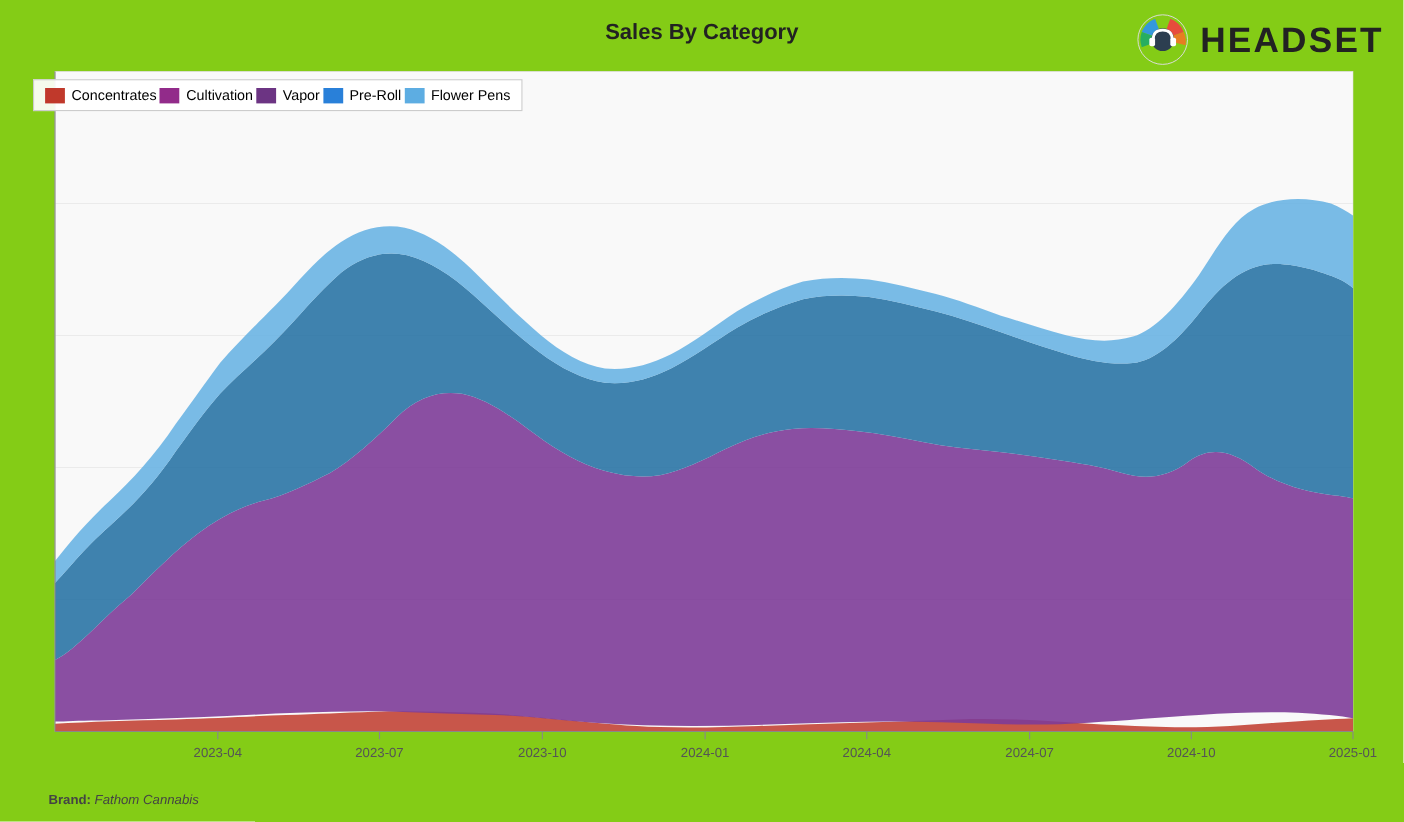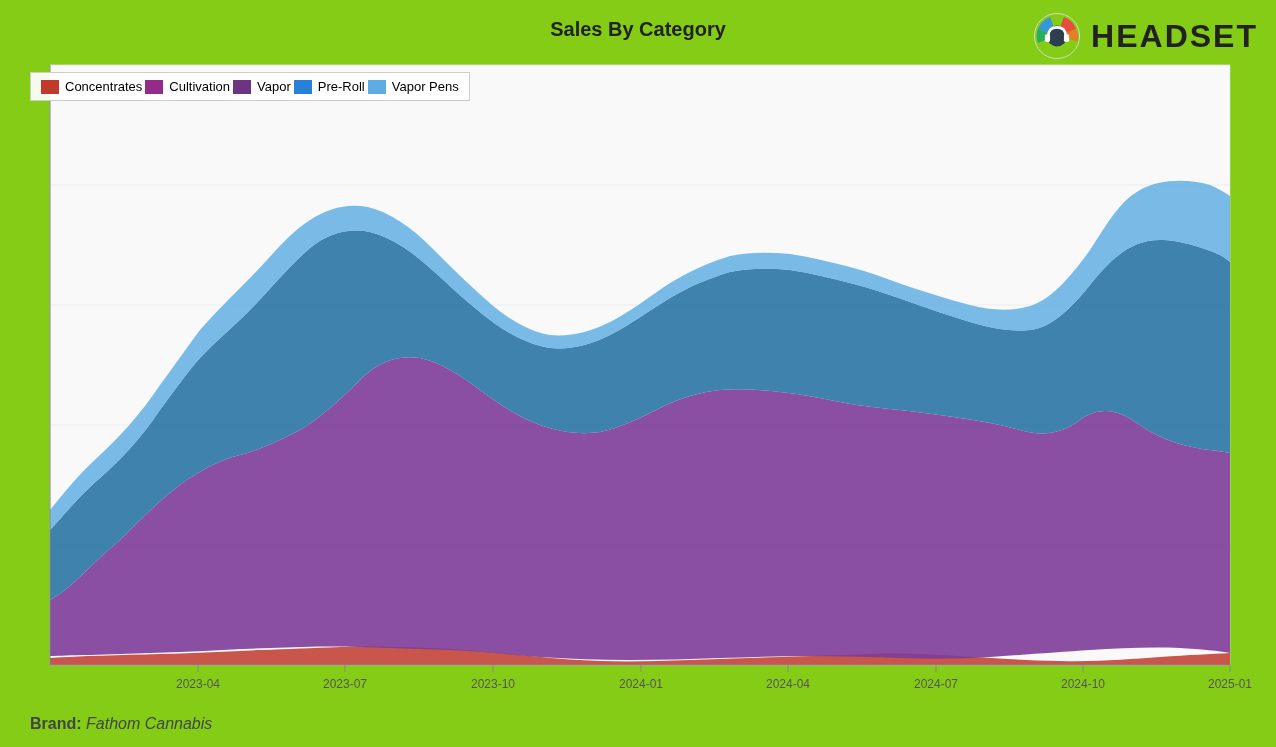--- a/index.html
+++ b/index.html
@@ -69,22 +69,22 @@
     .svg-area {
       position: absolute;
       left: 0;
       top: 0;
       width: 1276px;
       height: 747px;
     }
     .footer {
       position: absolute;
       bottom: 10px;
-      left: 30px;
-      font-size: 16px;
+      left: 44px;
+      font-size: 12px;
       color: #444;
       line-height: 1.6;
     }
     .footer span.label {
       font-weight: bold;
     }
     .footer span.value {
       font-style: italic;
     }
   </style>
@@ -312,21 +312,21 @@
     <div class="legend-item">
       <span class="legend-swatch" style="background:#6c3483;"></span>
       <span>Vapor</span>
     </div>
     <div class="legend-item">
       <span class="legend-swatch" style="background:#2980d9;"></span>
       <span>Pre-Roll</span>
     </div>
     <div class="legend-item">
       <span class="legend-swatch" style="background:#5dade2;"></span>
-      <span>Vapor Pens</span>
+      <span>Flower Pens</span>
     </div>
   </div>
 
   <div class="footer">
     <div>
       <span class="label">Brand:</span>
       <span class="value">Fathom Cannabis</span>
     </div>
   </div>
 

